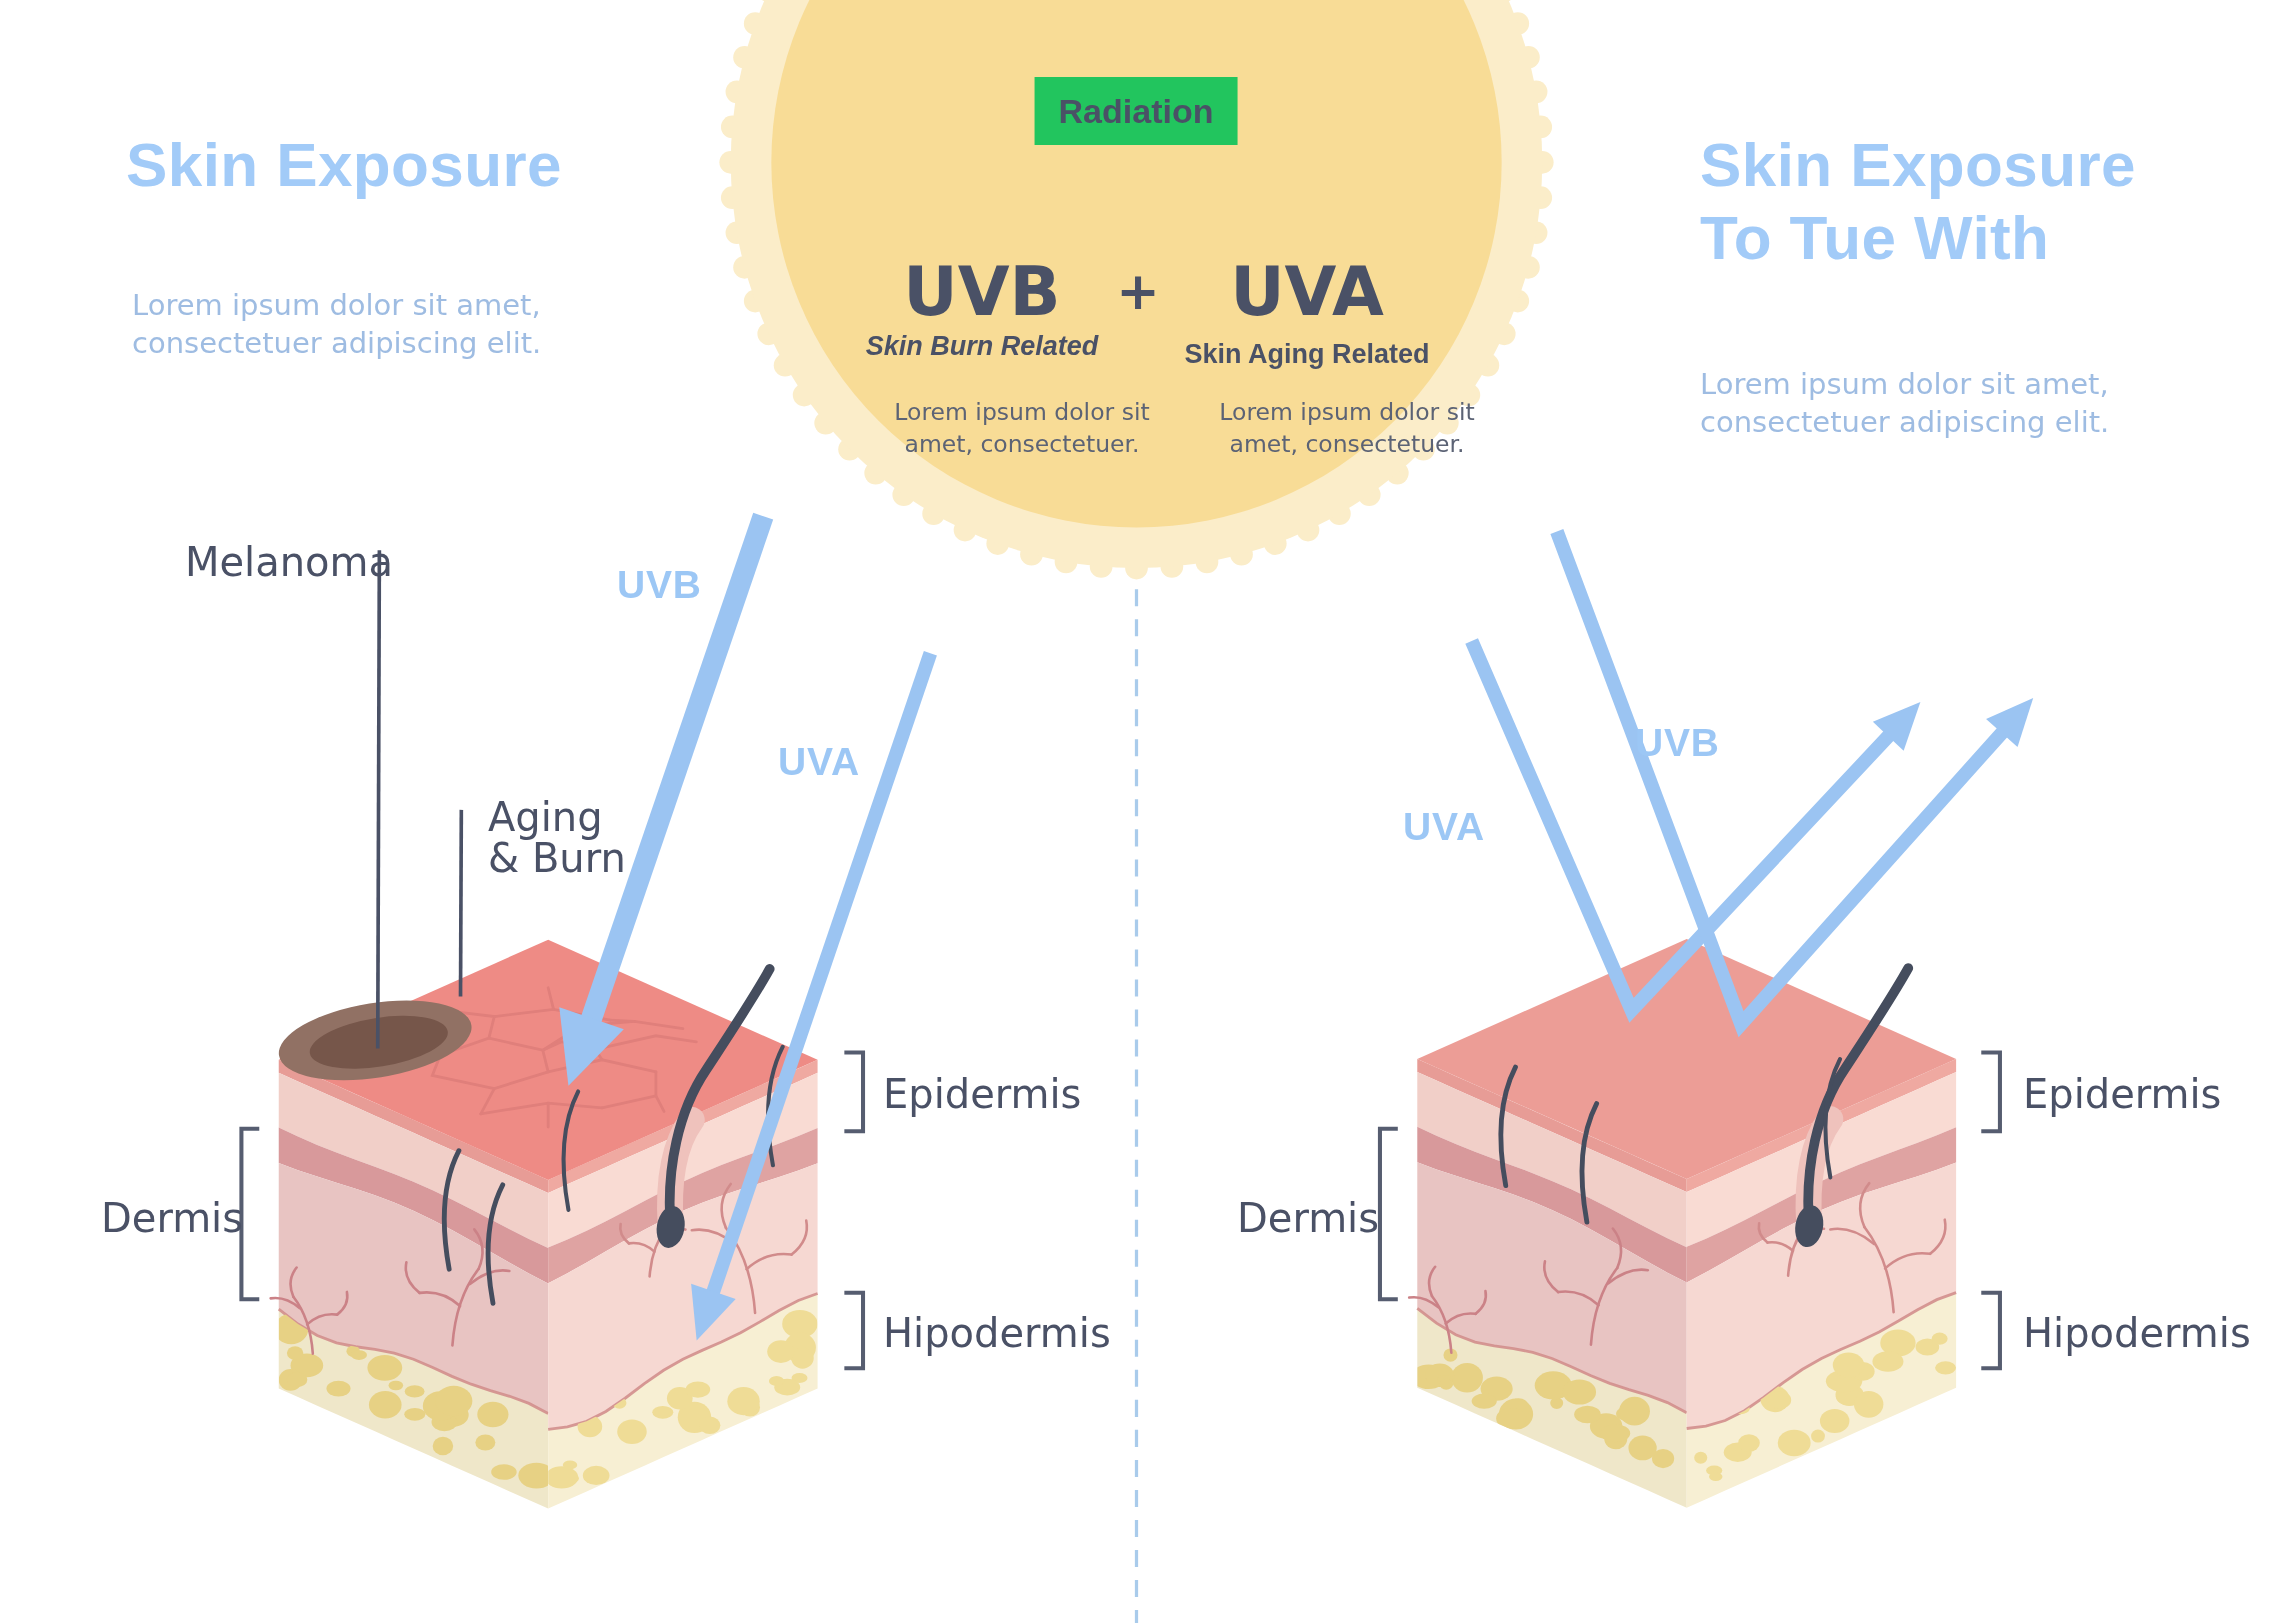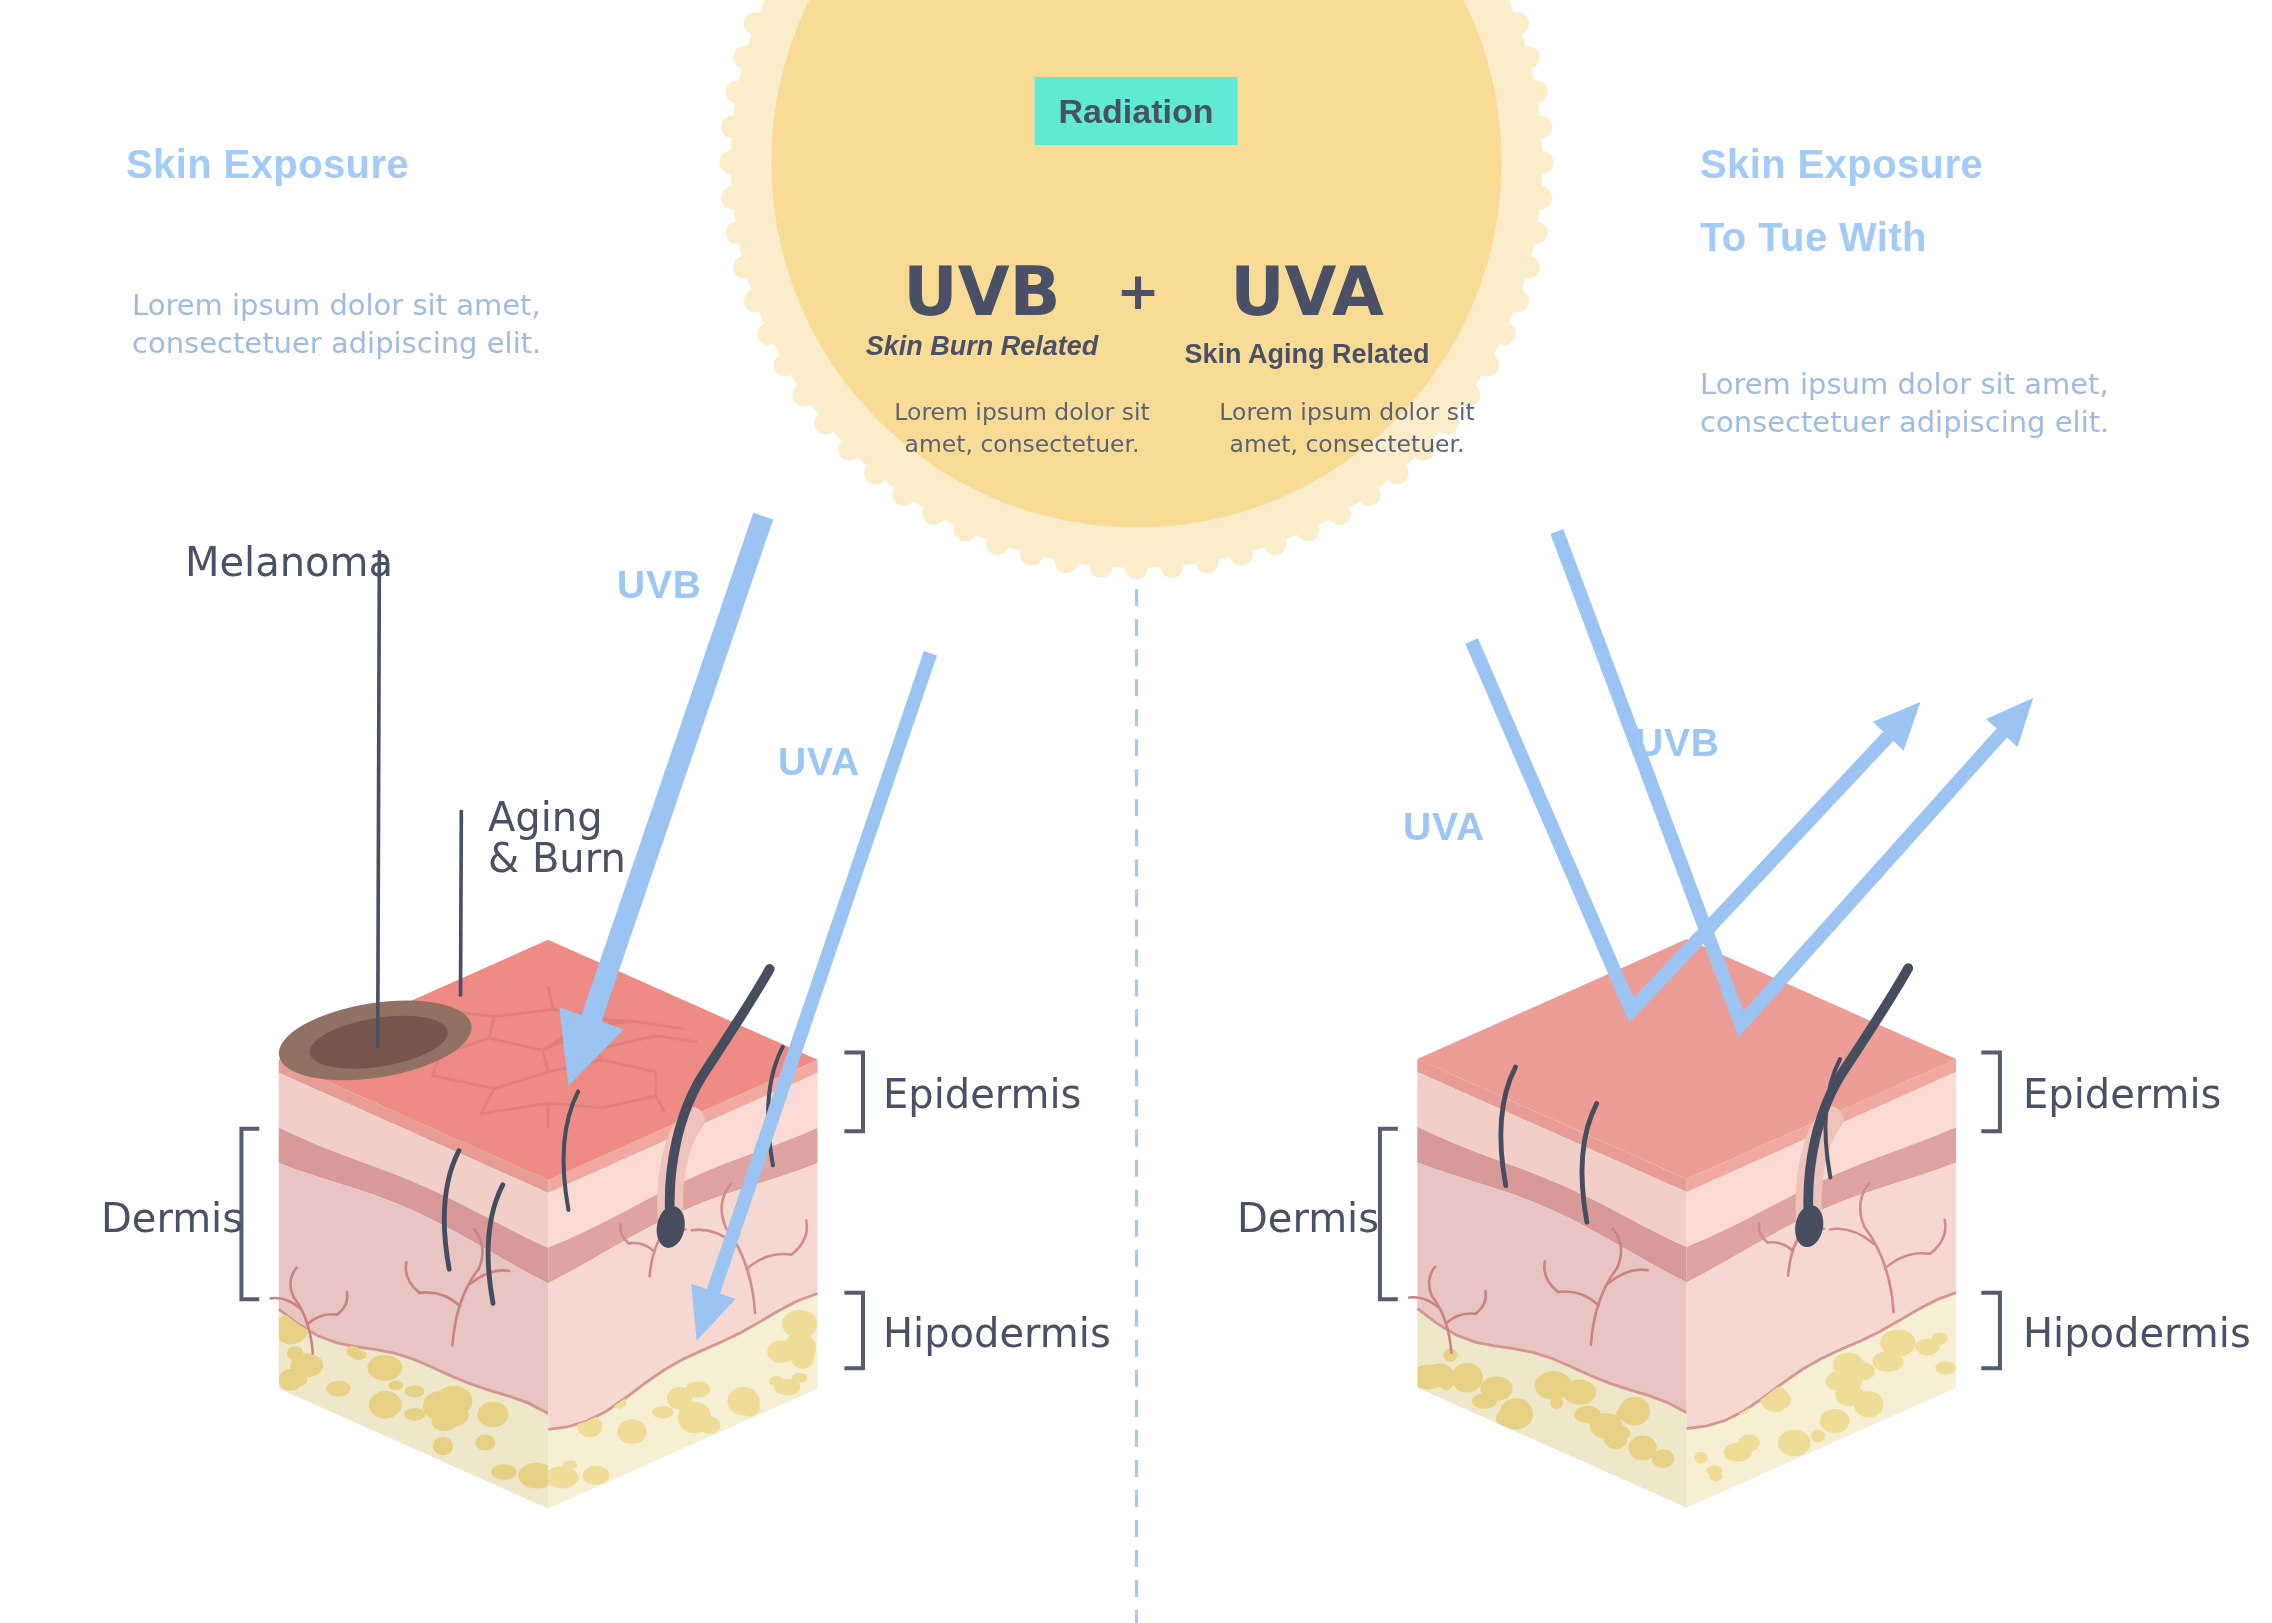--- a/index.html
+++ b/index.html
@@ -1,24 +1,24 @@
 <!DOCTYPE html>
 <html style="font-size:13px"><head>
 <meta charset="utf-8">
 <style>
   html,body{margin:0;padding:0;background:#ffffff;}
   #canvas{position:relative;width:2273px;height:1623px;background:#ffffff;overflow:hidden;
           font-family:"DejaVu Sans","Liberation Sans",sans-serif;}
   #scene{position:absolute;left:0;top:0;}
   .abs{position:absolute;}
   .title{font-family:"Liberation Sans","DejaVu Sans",sans-serif;font-weight:bold;
-         font-size:40px;line-height:73px;color:#A2CBF8;letter-spacing:0.4px;}
+         font-size:62px;line-height:73px;color:#A2CBF8;letter-spacing:0.4px;}
   .title .xbold{font-weight:bold;letter-spacing:1.2px;-webkit-text-stroke:2.4px #A2CBF8;}
   .subtitle{font-size:29px;line-height:38px;color:#9EBCE2;}
-  .radiation{background:#5eead4;color:#4A5166;font-size:34px;font-weight:bold;
+  .radiation{background:#22c55e;color:#4A5166;font-size:34px;font-weight:bold;
              font-family:"Liberation Sans","DejaVu Sans",sans-serif;
              padding:14.6px 24px;transform:translateX(-50%);}
   .sun-head{font-size:67px;font-weight:bold;color:#4A5166;transform:translateX(-50%);
             font-family:"DejaVu Sans",sans-serif;}
   .sun-plus{font-size:52px;font-weight:bold;color:#4A5166;transform:translateX(-50%);}
   .sun-tag{font-size:27px;font-weight:bold;color:#4A5166;transform:translateX(-50%);white-space:nowrap;
            font-family:"Liberation Sans","DejaVu Sans",sans-serif;}
   .sun-desc{font-size:23.5px;line-height:32px;color:#5C6375;transform:translateX(-50%);
             text-align:center;white-space:nowrap;margin-left:40px;}
   .dlabel{font-size:40px;color:#4A5166;white-space:nowrap;}

